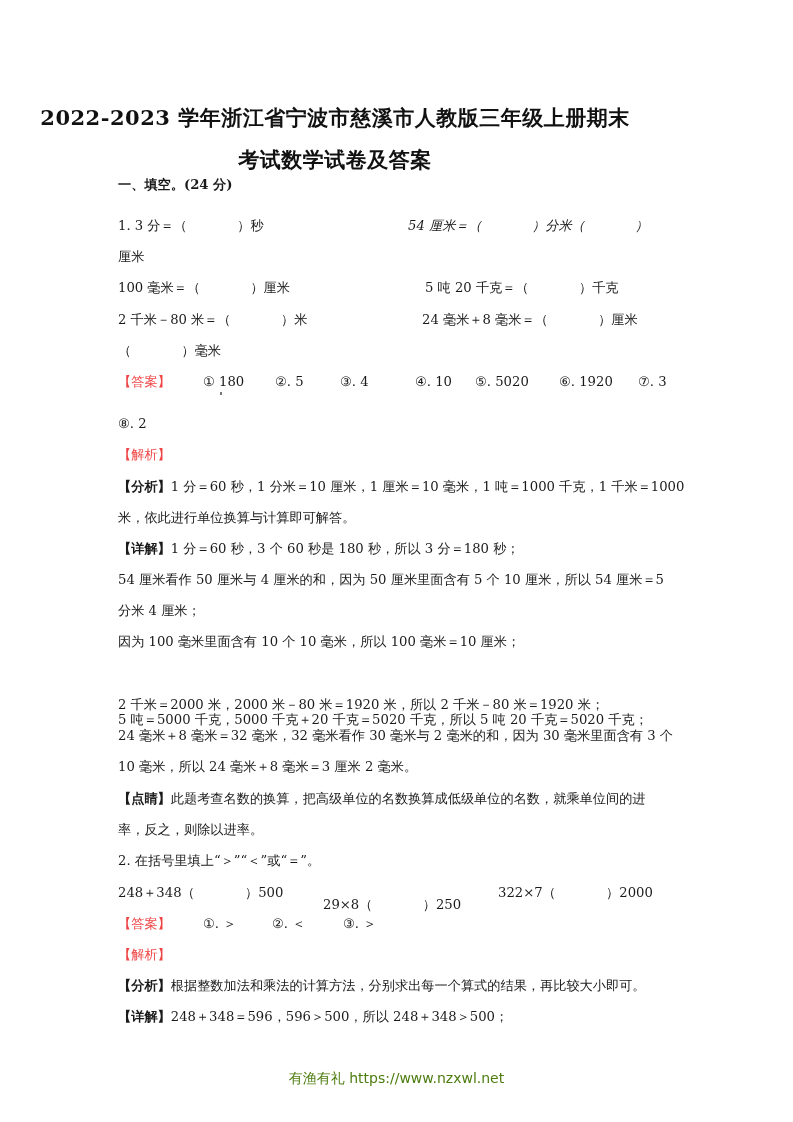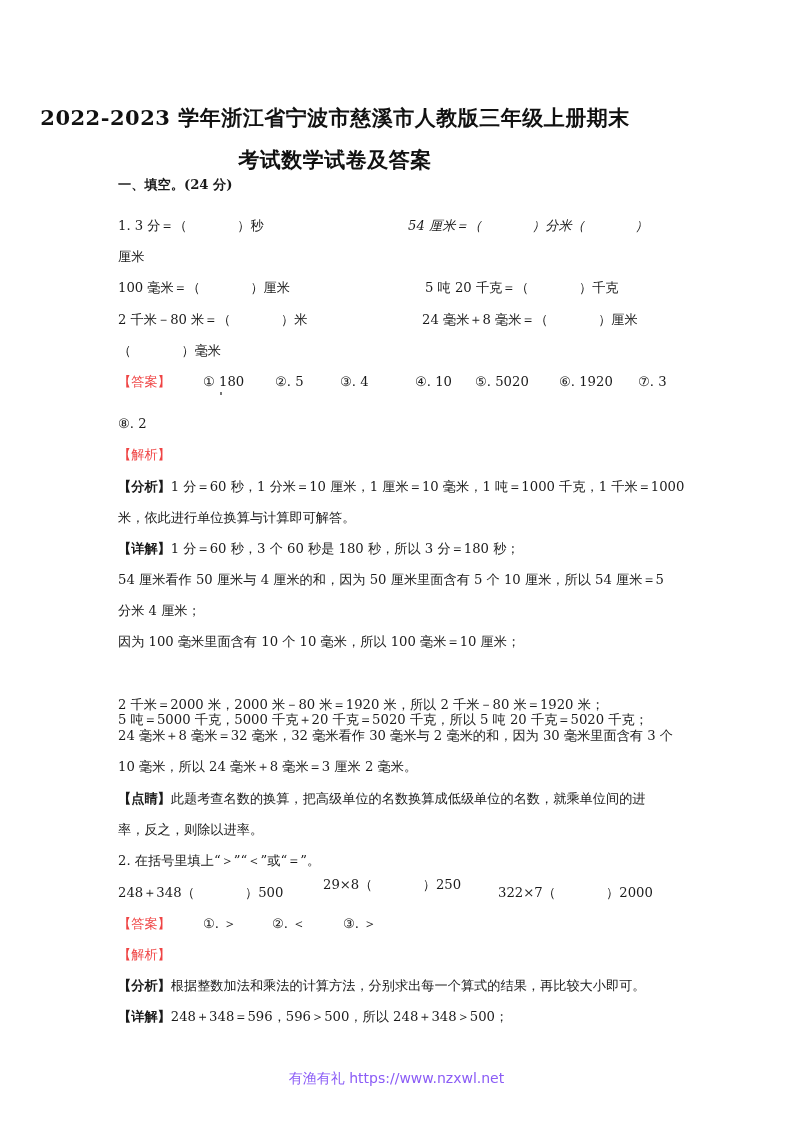--- a/index.html
+++ b/index.html
@@ -8,21 +8,21 @@
   .title { position: absolute; left: 15px; width: 640px; text-align: center;
            font-weight: bold; font-size: 21px; letter-spacing: 0.5px; color: #111; }
   .t1 { top: 104px; }
   .t2 { top: 146px; }
   .line { position: absolute; left: 118px; font-size: 13.2px; white-space: pre; line-height: 18px; }
   .bold { font-weight: bold; }
   .tag { color: #ef4444; }
   .tagb { font-weight: bold; }
   .dot { position: absolute; left: 220px; top: 392px; width: 2px; height: 3px; background: #777; }
   .footer { position: absolute; top: 1070px; left: 0; width: 793px; text-align: center;
-            font-family: "DejaVu Sans", "Liberation Sans", sans-serif; font-size: 14px; color: #8b5cf6; }
+            font-family: "DejaVu Sans", "Liberation Sans", sans-serif; font-size: 14px; color: #4d7c0f; }
 </style>
 </head>
 <body>
 
 <div class="title t1">2022-2023 学年浙江省宁波市慈溪市人教版三年级上册期末</div>
 <div class="title t2">考试数学试卷及答案</div>
 
 <div class="line bold" style="top:176px;">一、填空。(24 分)</div>
 
 <div class="line" style="top:217px;">1. 3 分＝（            ）秒</div>
@@ -56,21 +56,21 @@
 <div class="line" style="top:703px;margin-top:8px;">5 吨＝5000 千克，5000 千克＋20 千克＝5020 千克，所以 5 吨 20 千克＝5020 千克；</div>
 <div class="line" style="top:696px;">2 千米＝2000 米，2000 米－80 米＝1920 米，所以 2 千米－80 米＝1920 米；</div>
 <div class="line" style="top:727px;">24 毫米＋8 毫米＝32 毫米，32 毫米看作 30 毫米与 2 毫米的和，因为 30 毫米里面含有 3 个</div>
 <div class="line" style="top:758px;">10 毫米，所以 24 毫米＋8 毫米＝3 厘米 2 毫米。</div>
 
 <div class="line" style="top:790px;"><span class="tagb">【点睛】</span><span>此题考查名数的换算，把高级单位的名数换算成低级单位的名数，就乘单位间的进</span></div>
 <div class="line" style="top:821px;">率，反之，则除以进率。</div>
 
 <div class="line" style="top:852px;">2. 在括号里填上“＞”“＜”或“＝”。</div>
 <div class="line" style="top:884px;">248＋348（            ）500</div>
-<div class="line" style="top:876px; left:323px;">29×8（            ）250</div>
+<div class="line" style="top:896px; left:323px;">29×8（            ）250</div>
 <div class="line" style="top:884px; left:498px;">322×7（            ）2000</div>
 
 <div class="line tag" style="top:915px;">【答案】</div>
 <div class="line" style="top:915px; left:203px;">①. ＞</div>
 <div class="line" style="top:915px; left:272px;">②. ＜</div>
 <div class="line" style="top:915px; left:343px;">③. ＞</div>
 <div class="line tag" style="top:946px;">【解析】</div>
 
 <div class="line" style="top:977px;"><span class="tagb">【分析】</span><span>根据整数加法和乘法的计算方法，分别求出每一个算式的结果，再比较大小即可。</span></div>
 <div class="line" style="top:1008px;"><span class="tagb">【详解】</span><span>248＋348＝596，596＞500，所以 248＋348＞500；</span></div>

